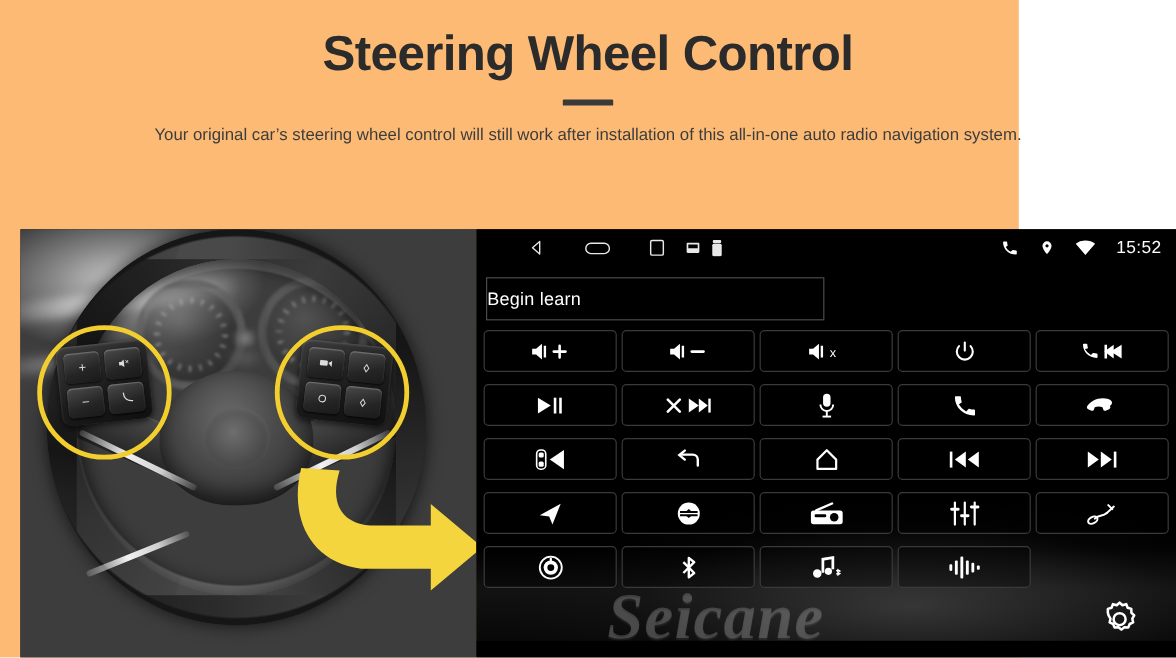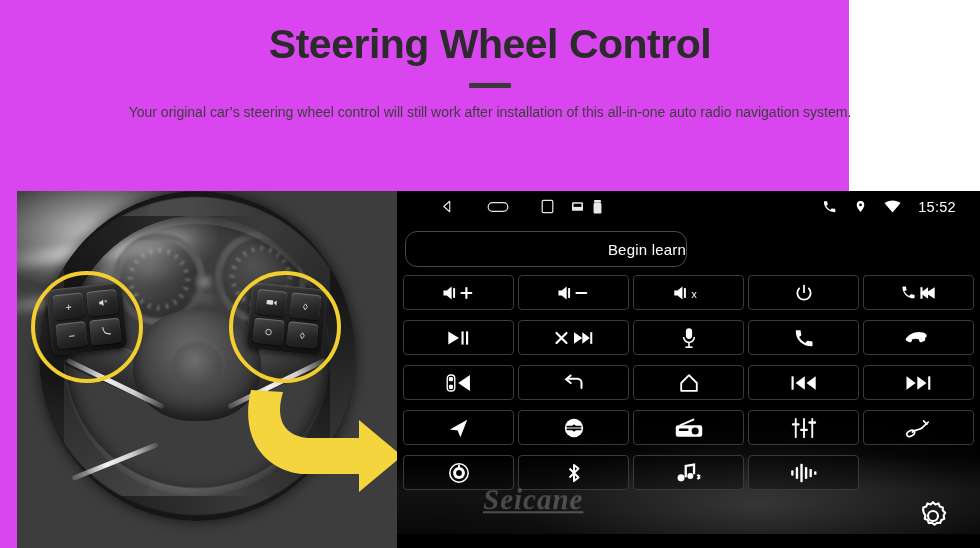--- a/index.html
+++ b/index.html
@@ -2,21 +2,21 @@
 <html><head>
 <meta charset="utf-8">
 <style>
   * { box-sizing: border-box; margin: 0; padding: 0; }
   html, body {
     width: 980px; height: 548px;
     background: #ffffff;
     font-family: "Liberation Sans", sans-serif;
     overflow: hidden;
   }
-  .page { position: relative; width: 849px; height: 548px; background:#d946ef; }
+  .page { position: relative; width: 849px; height: 548px; background:#fdba74; }
 
   
   .header { width: 980px; padding-top: 22px; text-align: center; }
   .title {
     font-size: 41px; font-weight: bold; color: #2b2b2b;
     letter-spacing: -0.5px; line-height: 1.1;
   }
   .divider-wrap { display:flex; justify-content:center; margin-top: 16px; }
   .divider { width: 42px; height: 5px; background: #3a3a3a; border-radius:1px; }
   .subtitle {
@@ -166,31 +166,31 @@
     background:
       radial-gradient(ellipse 420px 120px at 62% 88%, rgba(130,130,130,.34) 0%, rgba(40,40,40,.12) 55%, rgba(0,0,0,0) 78%),
       linear-gradient(180deg,#000 0%, #000 74%, #121212 84%, #050505 100%);
   }
   
   .statusbar {
     position:absolute; left:0; top:0; width: 583px; height: 31px;
     display:flex; align-items:center; color:#fff;
   }
   .nav-icons { display:flex; align-items:center; gap:32px; margin-left:43px; }
-  .sys-icons { position:absolute; right: 24px; display:flex; align-items:center; gap: 17px; }
+  .sys-icons { position:absolute; right: 12px; display:flex; align-items:center; gap: 17px; }
   .clock { font-size: 14.5px; color:#fff; letter-spacing:.3px; }
   .sb-ico { display:flex; align-items:center; justify-content:center; }
 
   
   .begin-learn {
     position:absolute; left: 8px; top: 40px;
     width: 282px; height: 36px;
-    border: 1px solid #4a4a4a; border-radius: 12px;
+    border: 1px solid #4a4a4a; border-radius: 0;
     background:#000; color:#fff;
-    display:flex; align-items:center; justify-content:flex-end;
+    display:flex; align-items:center; justify-content:flex-start;
     font-size: 15px; letter-spacing:.2px;
   }
 
   
   .grid {
     position:absolute; left: 6px; top: 84px;
     width: 572px;
     display: grid;
     grid-template-columns: repeat(5, 111px);
     grid-auto-rows: 35px;
@@ -199,24 +199,24 @@
   .cell {
     border: 1px solid #3a3a3a; border-radius: 4px;
     background: rgba(0,0,0,.35);
     display:flex; align-items:center; justify-content:center;
     color:#fff;
   }
   .cell svg { display:block; }
 
   
   .watermark {
-    position:absolute; left: 86px; top: 292px;
+    position:absolute; left: 109px; top: 292px;
     font-family: "Liberation Serif", serif;
     font-style: italic; font-weight: bold;
-    font-size: 29px; letter-spacing: 1px;
+    font-size: 54px; letter-spacing: 1px;
     color: rgba(170,170,170,.30);
     text-shadow: 0 1px 1px rgba(255,255,255,.08);
     user-select:none;
     text-decoration:underline;
   }
   .gear-btn {
     position:absolute; right: 28px; bottom: 13px;
     width: 38px; height: 38px; color: #fff;
     display:flex; align-items:center; justify-content:center;
   }

